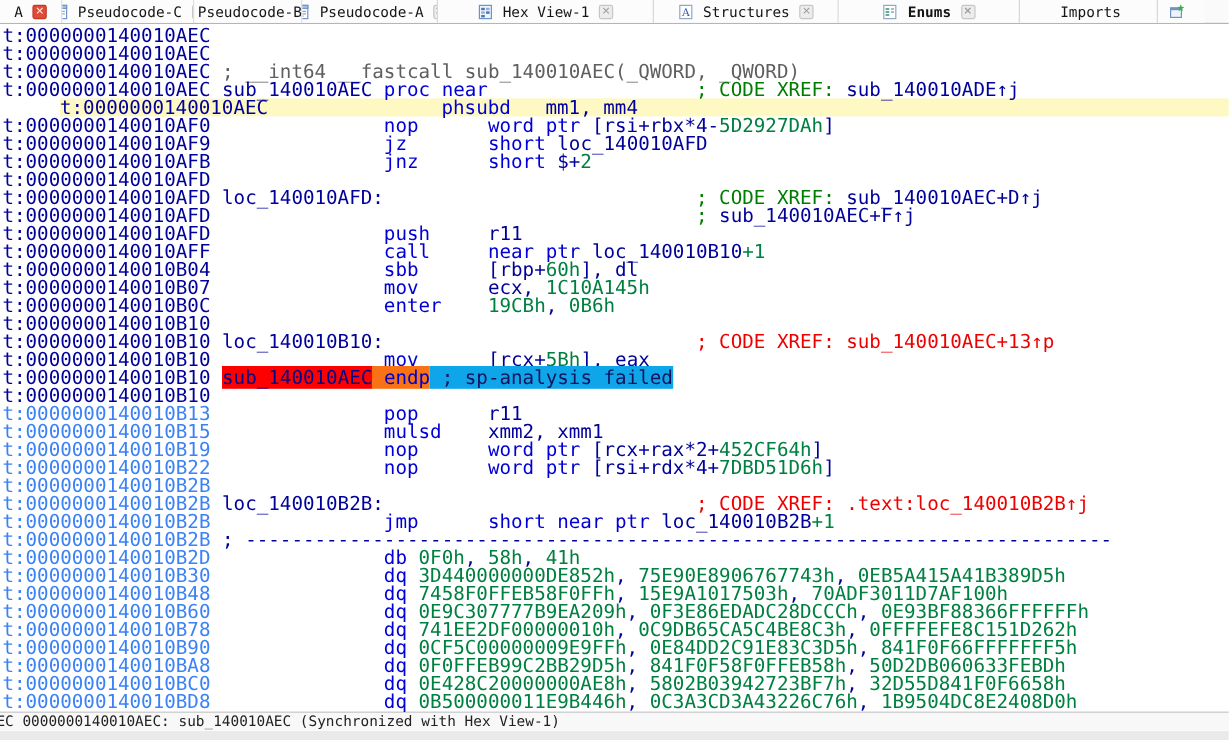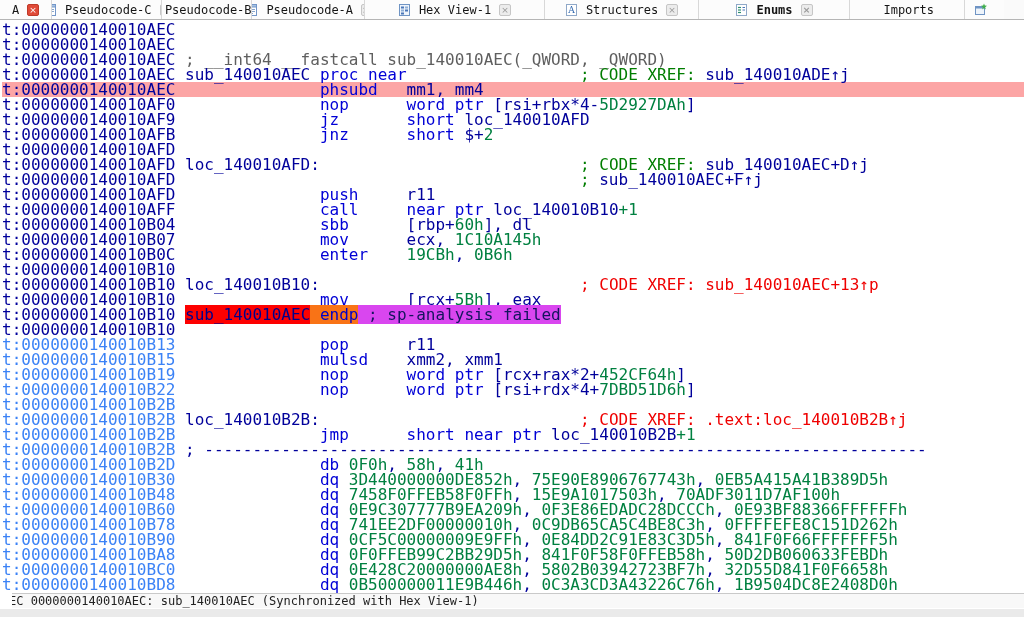--- a/index.html
+++ b/index.html
@@ -34,39 +34,39 @@
     display:flex;align-items:center;justify-content:center;box-sizing:border-box;
     font-family:"DejaVu Sans", sans-serif;
   }
   .closebtn.active{background:#e04a38;border-color:#bf3a29;color:#ffffff;}
   
   .disasm{
     height:573px;box-sizing:border-box;padding:2px 0 0 2px;
     font-size:16px;line-height:15px;white-space:pre;background:#ffffff;
   }
   .line{height:15px;}
-  .line.hl{background:#fca5a5;}
+  .line.hl{background:#fef9c3;margin-left:48px;}
   .c-addr{color:#00009b;}
   .c-addrm{color:#3b82f6;}
   .c-name{color:#00009b;}
   .c-key{color:#0000d6;text-align:center;}
   .c-reg{color:#00009b;}
   .c-num{color:#008040;}
   .c-com{color:#007d00;}
   .c-comname{color:#00009b;}
   .c-gray{color:#5f5f5f;}
   .c-red{color:#ef0000;}
   .c-rb-name{color:#00008b;background:#fd0000;}
   .c-rb-key{color:#0000c8;background:#f97316;}
-  .c-rb-com{color:#14145e;background:#d946ef;}
+  .c-rb-com{color:#14145e;background:#0ea5e9;}
   
   .statusrow{
     height:15px;box-sizing:border-box;background:#f8f8f8;
     border-top:1px solid #c9c9c9;display:flex;align-items:flex-start;
-    font-size:12px;color:#222222;white-space:pre;overflow:hidden;margin-left:12px;
+    font-size:12px;color:#222222;white-space:pre;overflow:hidden;
   }
   .statusrow .statustext{margin-left:-3px;}
   .bottomstrip{
     height:9px;box-sizing:border-box;background:#eaeaea;border-top:1px solid #ffffff;
   }
 </style>
 </head>
 <body>
 
 <div class="tabbar">

